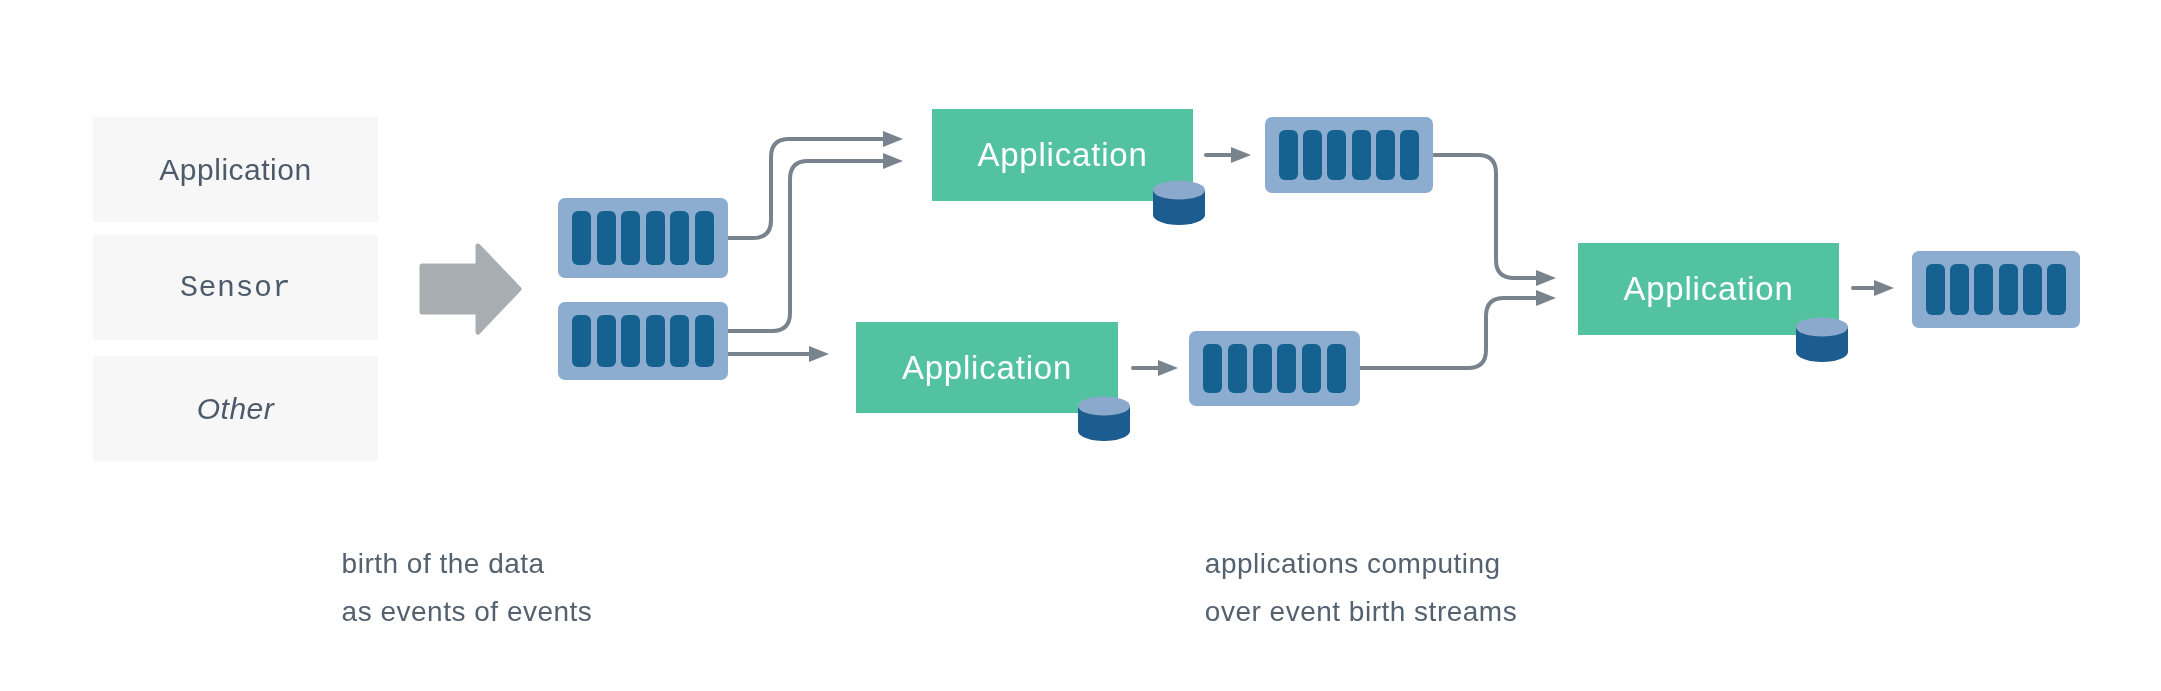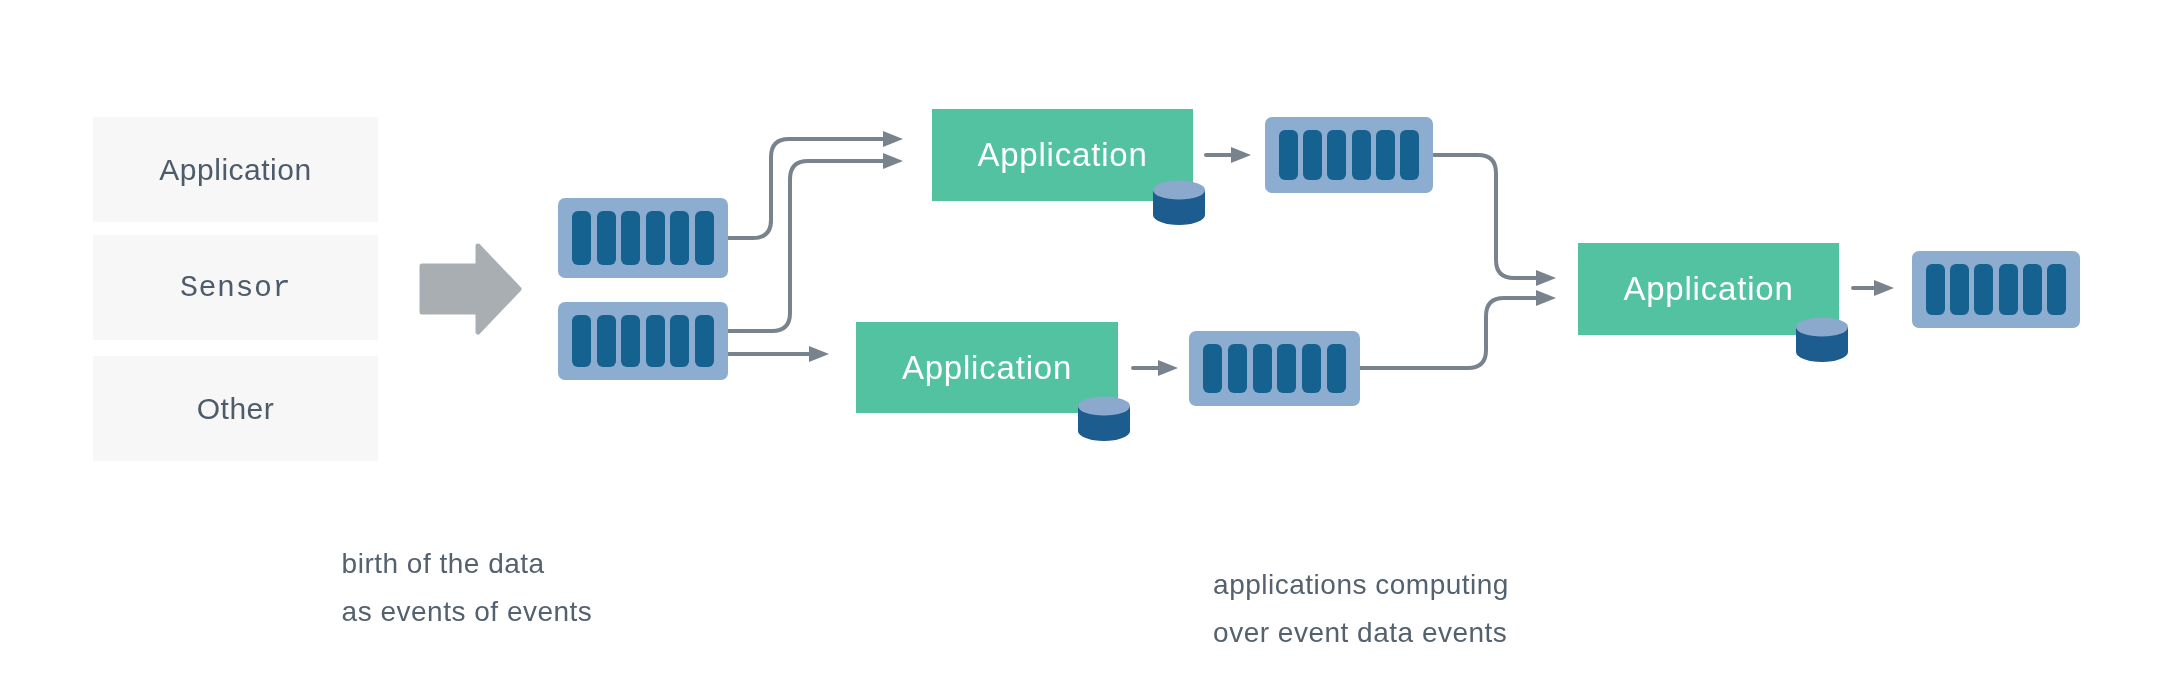--- a/index.html
+++ b/index.html
@@ -68,21 +68,21 @@
 
     <path d="M1853 288 H1875" fill="none" stroke="#78838d" stroke-width="4" stroke-linecap="round" marker-end="url(#ah)"></path>
   </svg>
 
   <div class="source-box" style="top:117px;">
     <span>Application</span>
   </div>
   <div class="source-box" style="top:235px;font-family:Liberation Mono, monospace;">
     <span>Sensor</span>
   </div>
-  <div class="source-box" style="top:356px;">
+  <div class="source-box" style="top:356px;font-style:italic;">
     <span>Other</span>
   </div>
 
   <div class="stream" style="left:558px;top:198px;width:170px;height:80px;">
     <div class="bars">
         <span class="bar"></span>
         <span class="bar"></span>
         <span class="bar"></span>
         <span class="bar"></span>
         <span class="bar"></span>
@@ -156,18 +156,18 @@
     <svg viewBox="0 0 54 46" xmlns="http://www.w3.org/2000/svg">
       <path d="M1 10 H53 V35 A26 10 0 0 1 1 35 Z" fill="#1d5c8e"></path>
       <ellipse cx="27" cy="10" rx="26" ry="9.5" fill="#8ba9cd"></ellipse>
     </svg>
   </div>
 
   <div class="caption" style="left:467px;">
     <div>birth of the data</div>
     <div>as events of events</div>
   </div>
-  <div class="caption" style="left:1361px;margin-top:21px;">
+  <div class="caption" style="left:1361px;">
     <div>applications computing</div>
-    <div>over event data events</div>
+    <div>over event birth streams</div>
   </div>
 
 </div>
 
 </body></html>

